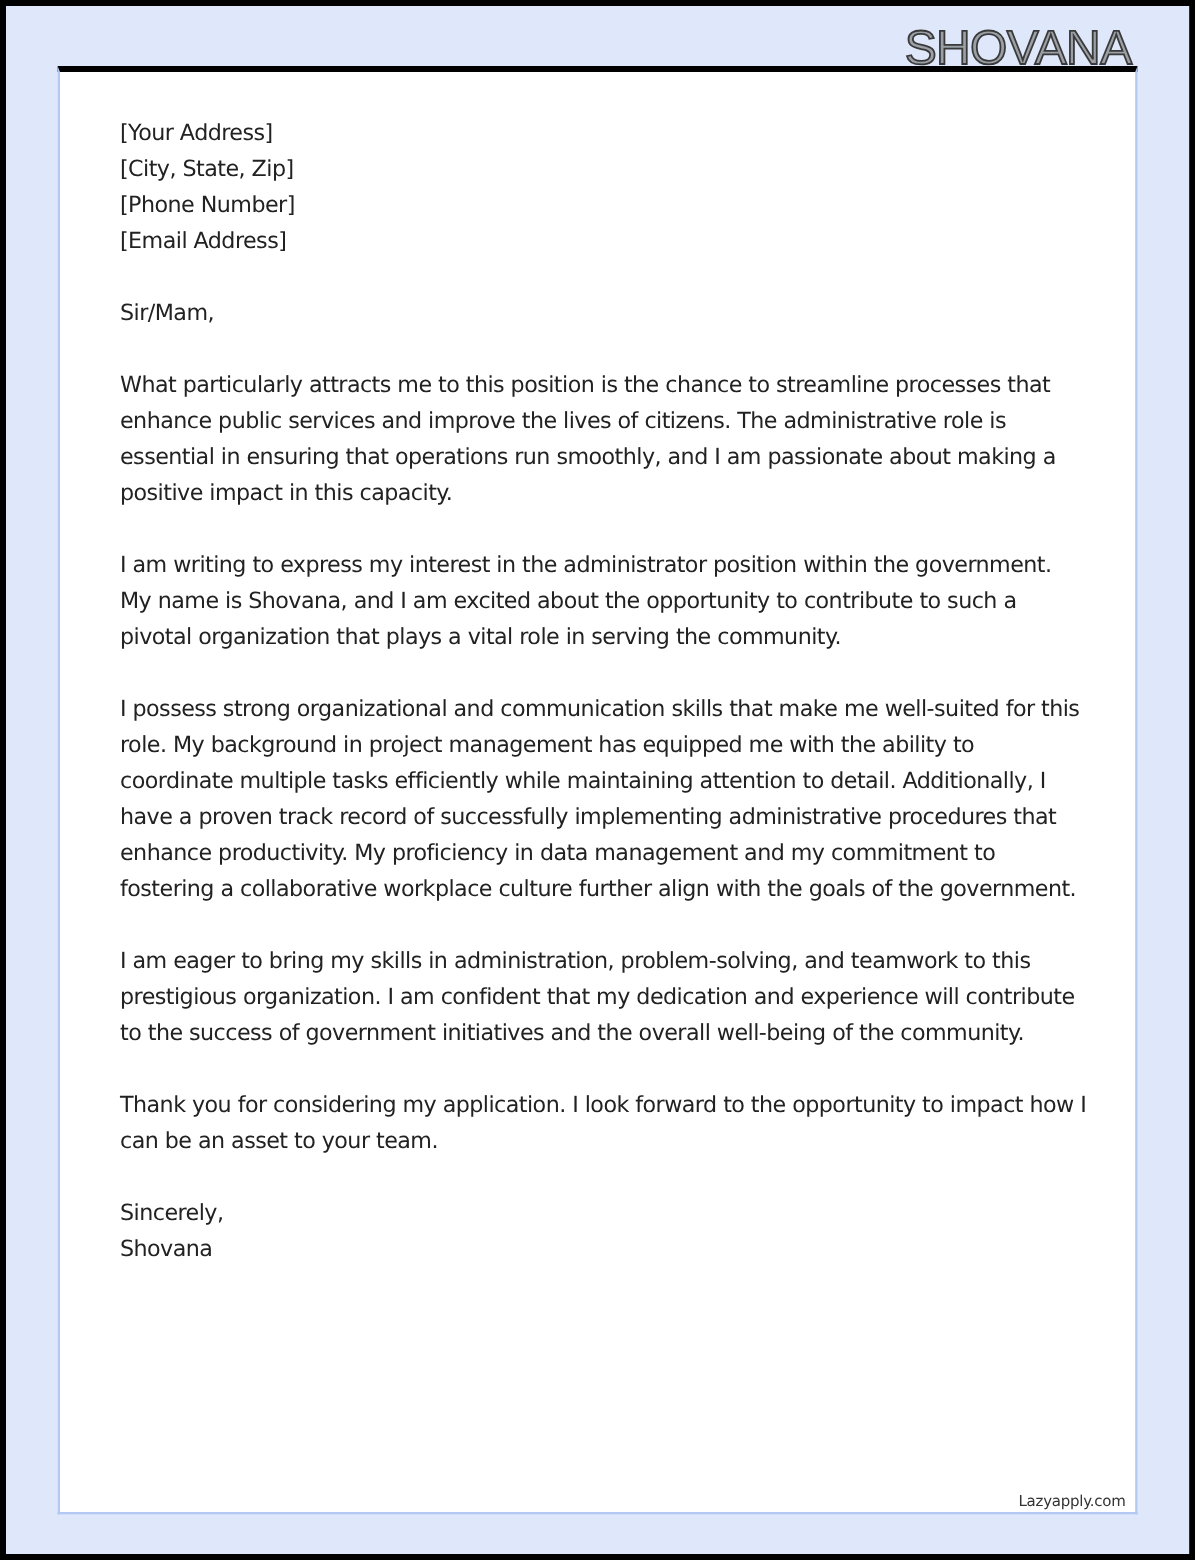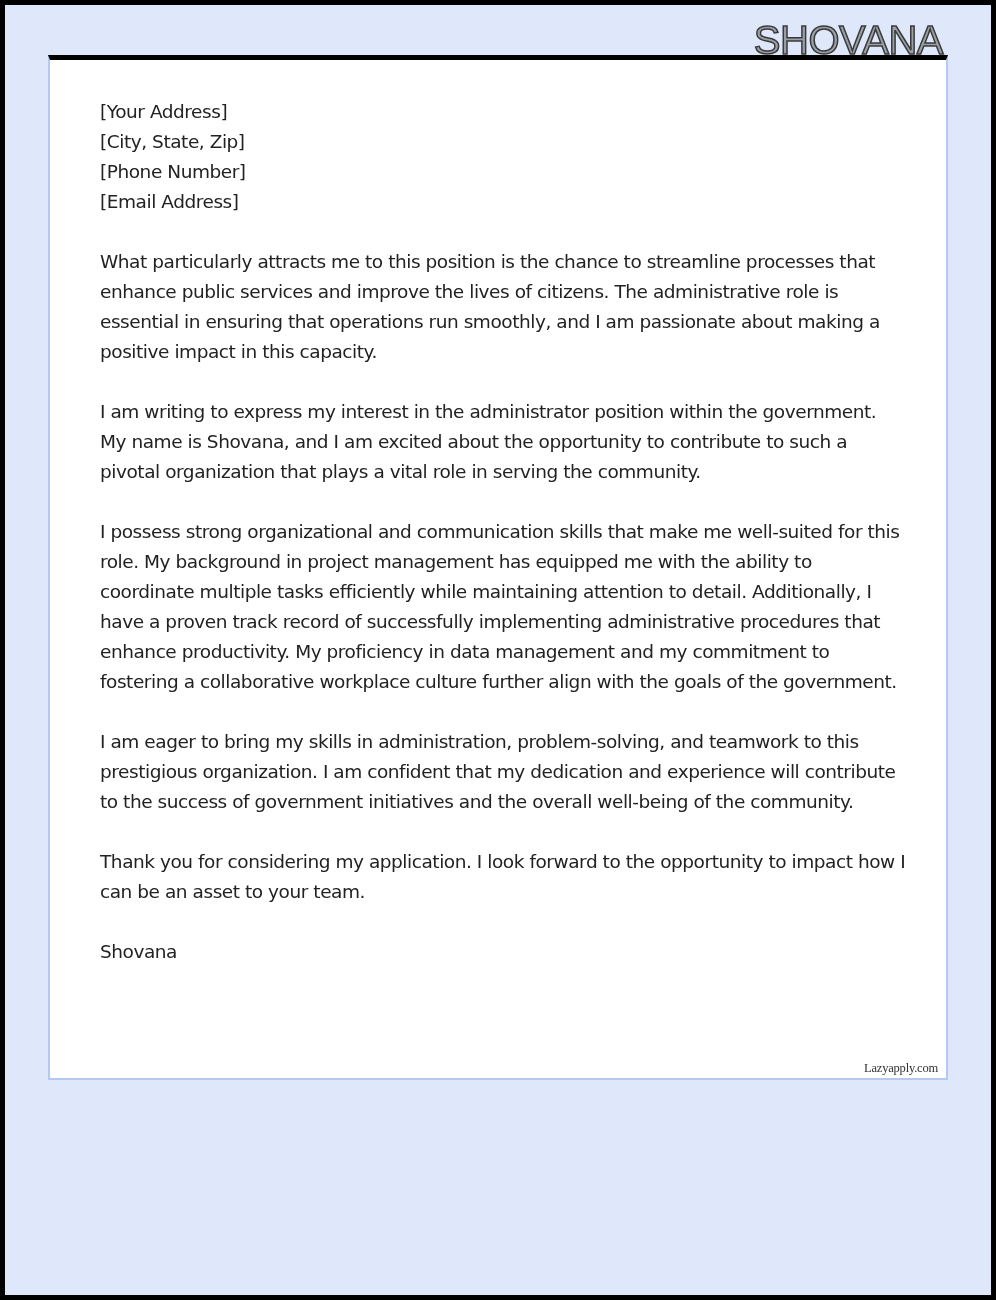--- a/index.html
+++ b/index.html
@@ -14,57 +14,59 @@
     .brand {
       position: absolute; right: 48px; top: 12px;
       font-family: "Liberation Sans", sans-serif;
       font-size: 40px; letter-spacing: -0.5px;
       color: #9aa0a6;
       -webkit-text-stroke: 1.5px #3a3a3a;
       line-height: 46px;
     }
     .card {
       position: absolute; left: 43px; top: 50px;
-      width: 900px; height: 1025px;
+      width: 900px; height: 1207px;
       background: #fff;
       border-top: 5px solid #000;
       border-left: 2px solid #b3c8f2;
       border-right: 2px solid #b3c8f2;
       border-bottom: 2px solid #b3c8f2;
       box-sizing: border-box;
     }
     .letter {
       position: absolute; left: 50px; top: 37px; width: 806px;
       font-size: 18.5px; line-height: 30px; color: #222;
       letter-spacing: -0.45px;
     }
     .letter p { margin: 0 0 30px 0; }
     .letter .line { display: block; }
     .date { color: #1e88e5; margin-top: 10px; }
     .footer {
       position: absolute; right: 8px; bottom: 2px;
-      font-size: 12.5px; color: #333; letter-spacing: -0.2px; font-family: Liberation Serif, serif;
+      font-size: 12.5px; color: #333; letter-spacing: -0.2px;
     }
   </style>
 </head>
 <body>
 
 <div class="brand">SHOVANA</div>
 
 <div class="card">
   <div class="letter">
     <p>
       <span class="line">[Your Address]</span>
       <span class="line">[City, State, Zip]</span>
       <span class="line">[Phone Number]</span>
       <span class="line">[Email Address]</span>
     </p>
+    <p>Sir/Mam,</p>
     <p>What particularly attracts me to this position is the chance to streamline processes that enhance public services and improve the lives of citizens. The administrative role is essential in ensuring that operations run smoothly, and I am passionate about making a positive impact in this capacity.</p>
     <p>I am writing to express my interest in the administrator position within the government. My name is Shovana, and I am excited about the opportunity to contribute to such a pivotal organization that plays a vital role in serving the community.</p>
     <p>I possess strong organizational and communication skills that make me well-suited for this role. My background in project management has equipped me with the ability to coordinate multiple tasks efficiently while maintaining attention to detail. Additionally, I have a proven track record of successfully implementing administrative procedures that enhance productivity. My proficiency in data management and my commitment to fostering a collaborative workplace culture further align with the goals of the government.</p>
     <p>I am eager to bring my skills in administration, problem-solving, and teamwork to this prestigious organization. I am confident that my dedication and experience will contribute to the success of government initiatives and the overall well-being of the community.</p>
     <p>Thank you for considering my application. I look forward to the opportunity to impact how I can be an asset to your team.</p>
     <div>
+      <span class="line">Sincerely,</span>
       <span class="line">Shovana</span>
     </div>
   </div>
   <div class="footer">Lazyapply.com</div>
 </div>
 
 </body></html>

